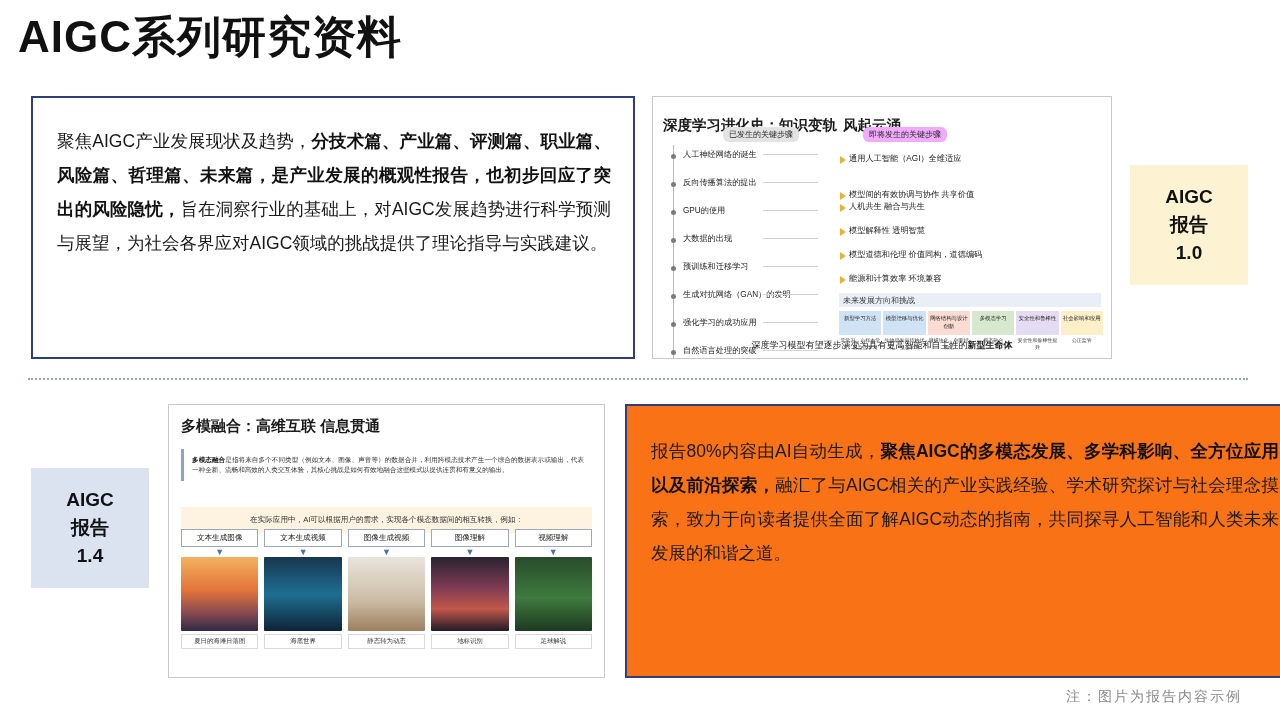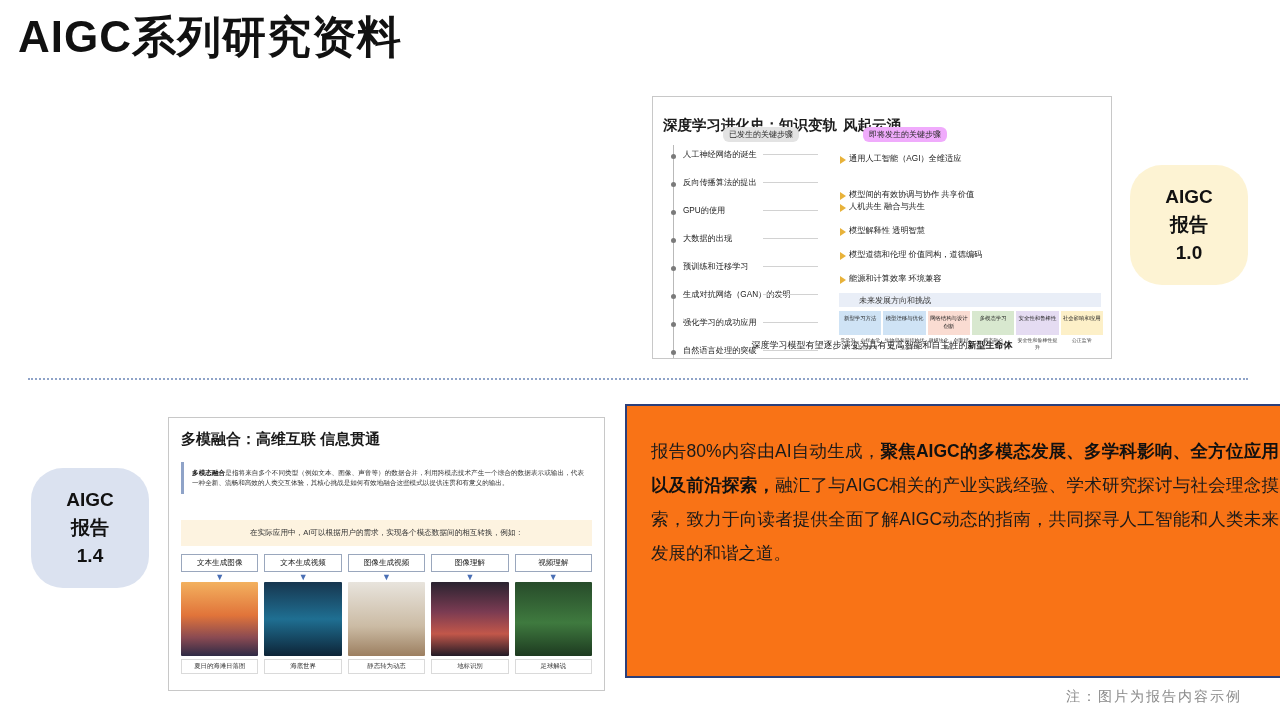--- a/index.html
+++ b/index.html
@@ -66,21 +66,20 @@
   }
   .fig-title .sep { display:inline-block; width: 6px; }
 
   .badge {
     position: absolute;
     width: 118px; height: 120px;
     display: flex; flex-direction: column;
     align-items: center; justify-content: center;
     font-size: 19px; font-weight: bold; color: #111;
     line-height: 28px;
-    border-radius: 32px;
   }
   .badge-1 { left: 1130px; top: 165px; background: #fdf3d3; }
   .badge-2 { left: 31px; top: 468px; background: #dbe2f0; }
 
   
   .f1 { position: absolute; inset: 0; }
   .f1-hdr {
     position: absolute; font-size: 8px; color: #2a2a2a;
     padding: 2px 6px; border-radius: 6px;
   }
@@ -109,21 +108,21 @@
   }
   .f1-right-item::before {
     content: ""; position: absolute; left: -9px; top: 3px;
     width: 0; height: 0;
     border-left: 6px solid #e8b23a;
     border-top: 4px solid transparent;
     border-bottom: 4px solid transparent;
   }
   .f1-future {
     position: absolute; left: 186px; top: 196px; width: 262px; height: 14px;
-    background: #e9eef7; font-size: 8px; color: #333; padding: 2px 20px;
+    background: #e9eef7; font-size: 8px; color: #333; padding: 2px 4px;
   }
   .f1-chips { position: absolute; left: 186px; top: 214px; width: 264px; display: flex; gap: 2px; }
   .f1-chip {
     flex: 1; font-size: 5.4px; color: #1f1f1f; text-align: center;
     padding: 3px 1px; line-height: 8px; height: 24px; overflow: hidden;
   }
   .c1 { background: #cfe3f5; } .c2 { background: #cfe3f5; }
   .c3 { background: #fadcd2; } .c4 { background: #d8e8cf; }
   .c5 { background: #e5dcf2; } .c6 { background: #fdf0c8; }
   .f1-sub { position: absolute; left: 186px; top: 240px; width: 264px; display: flex; gap: 2px; }
@@ -132,40 +131,40 @@
     position: absolute; left: 0; right: 0; bottom: 6px;
     text-align: center; font-size: 9px; color: #1b1b1b;
   }
   .f1-footer b { font-weight: bold; }
 
   
   .bottom-figure-card {
     position: absolute;
     left: 168px; top: 404px;
     width: 437px; height: 274px;
-    border: 1px solid #c8c8c8; background: #fff; overflow: hidden; margin-top: 13px;
+    border: 1px solid #c8c8c8; background: #fff; overflow: hidden;
   }
   .f2-title {
     position: absolute; left: 12px; top: 12px;
     font-size: 15px; font-weight: bold; color: #1b1b1b;
   }
   .f2-quote {
     position: absolute; left: 12px; top: 44px; right: 12px;
     border-left: 3px solid #8fa3c8;
     padding: 6px 8px;
     font-size: 6.6px; line-height: 10px; color: #333; text-align: justify;
   }
   .f2-quote b { font-weight: bold; color: #111; }
   .f2-band {
     position: absolute; left: 12px; top: 102px; right: 12px; height: 26px;
     background: #fdf3e0; display: flex; align-items: center; justify-content: center;
     font-size: 7.6px; color: #333;
   }
   .f2-cols {
-    position: absolute; left: 12px; top: 136px; right: 12px;
+    position: absolute; left: 12px; top: 124px; right: 12px;
     display: flex; gap: 6px;
   }
   .f2-col { flex: 1; }
   .f2-label {
     border: 1px solid #9aa7bd; font-size: 7.6px; text-align: center;
     padding: 3px 0; color: #1a1a1a; background: #fff;
   }
   .f2-arrow {
     text-align: center; color: #4a6fb5; font-size: 9px; line-height: 10px;
   }
@@ -195,20 +194,25 @@
 </style>
 </head>
 <body>
 
 <div id="page">
 
   <div class="page-title">AIGC系列研究资料</div>
 
   <div class="divider"></div>
 
+  <div class="top-text-card">
+    <div class="body-text">
+      <span>聚焦AIGC产业发展现状及趋势，</span><b>分技术篇、产业篇、评测篇、职业篇、风险篇、哲理篇、未来篇，是产业发展的概观性报告，也初步回应了突出的风险隐忧，</b><span>旨在洞察行业的基础上，对AIGC发展趋势进行科学预测与展望，为社会各界应对AIGC领域的挑战提供了理论指导与实践建议。</span>
+    </div>
+  </div>
 
   <div class="top-figure-card">
     <div class="f1">
       <div class="fig-title">
         <span>深度学习进化史：知识变轨</span><span class="sep"></span><span>风起云涌</span>
       </div>
 
       <div class="f1-hdr f1-hdr-left">已发生的关键步骤</div>
       <div class="f1-hdr f1-hdr-right">即将发生的关键步骤</div>
 

